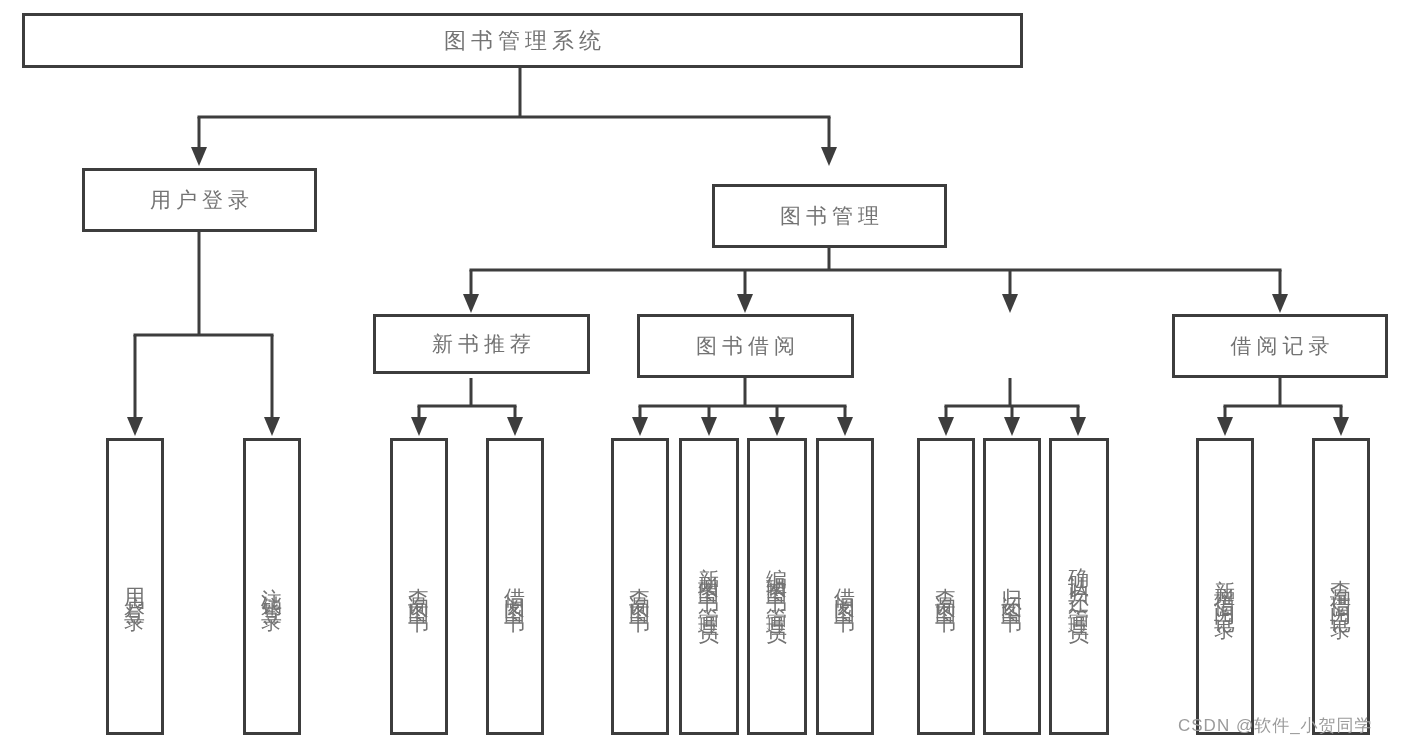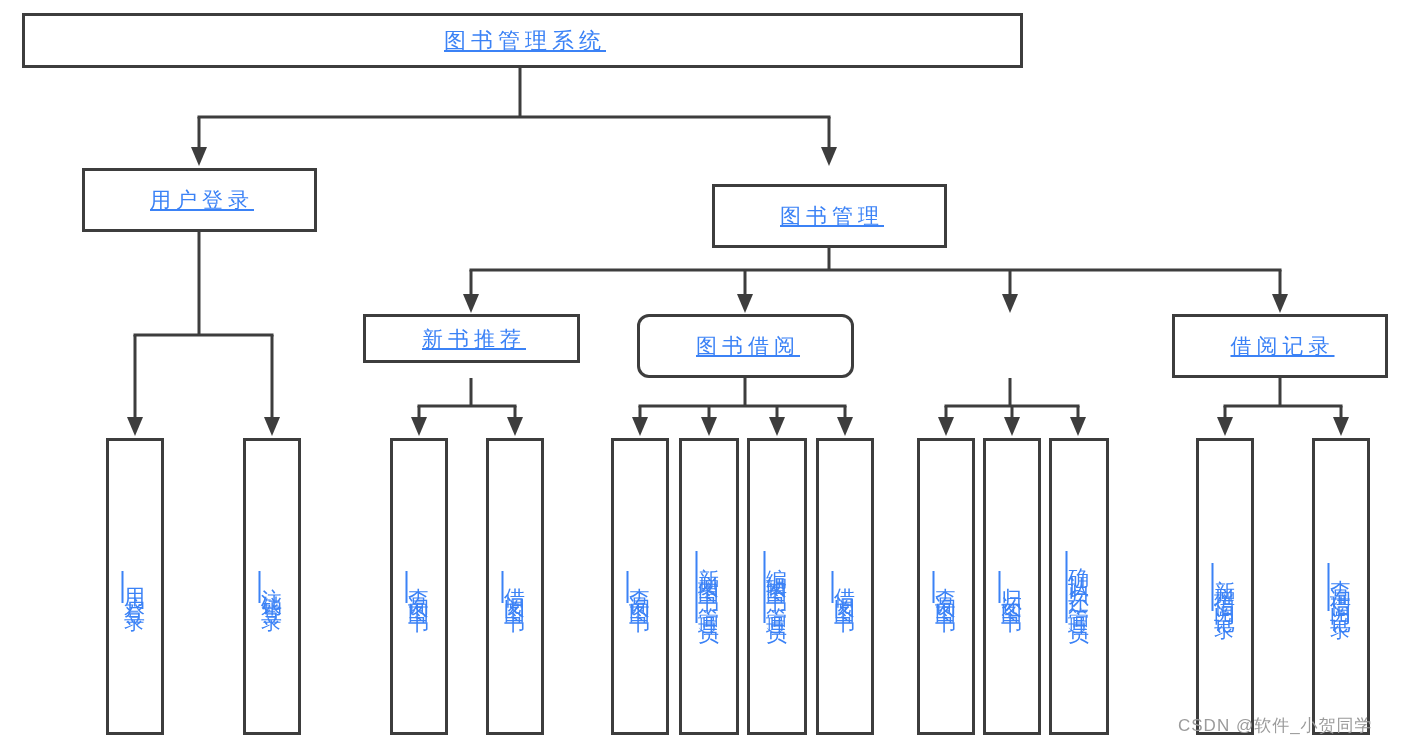--- a/index.html
+++ b/index.html
@@ -22,23 +22,22 @@
     height: 747px;
   }
   .box {
     position: absolute;
     box-sizing: border-box;
     background: #ffffff;
     border: 3px solid #3d3d3d;
     display: flex;
     align-items: center;
     justify-content: center;
-    color: #3b82f6;
+    color: #737373;
     font-size: 21px;
-    text-decoration: underline;
   }
   .box.h span {
     letter-spacing: 5px;
     text-indent: 5px;
     white-space: nowrap;
   }
   .box.root span {
     font-size: 22px;
   }
   .box.v span {
@@ -136,24 +135,24 @@
     <span>图书管理系统</span>
   </div>
 
   <div class="box h" style="left:82px; top:168px; width:235px; height:64px;">
     <span>用户登录</span>
   </div>
   <div class="box h" style="left:712px; top:168px; width:235px; height:64px;margin-top:16px;">
     <span>图书管理</span>
   </div>
 
-  <div class="box h" style="left:363px; top:314px; width:217px; height:49px;">
+  <div class="box h" style="left:373px; top:314px; width:217px; height:60px;">
     <span>新书推荐</span>
   </div>
-  <div class="box h" style="left:637px; top:314px; width:217px; height:64px;border-radius:12px;">
+  <div class="box h" style="left:637px; top:314px; width:217px; height:64px;">
     <span>图书借阅</span>
   </div>
   <div class="box h" style="left:1172px; top:314px; width:216px; height:64px;">
     <span>借阅记录</span>
   </div>
 
   <div class="box v" style="left:106px; top:438px; width:58px; height:297px;">
     <span>用户登录</span>
   </div>
   <div class="box v" style="left:243px; top:438px; width:58px; height:297px;">

